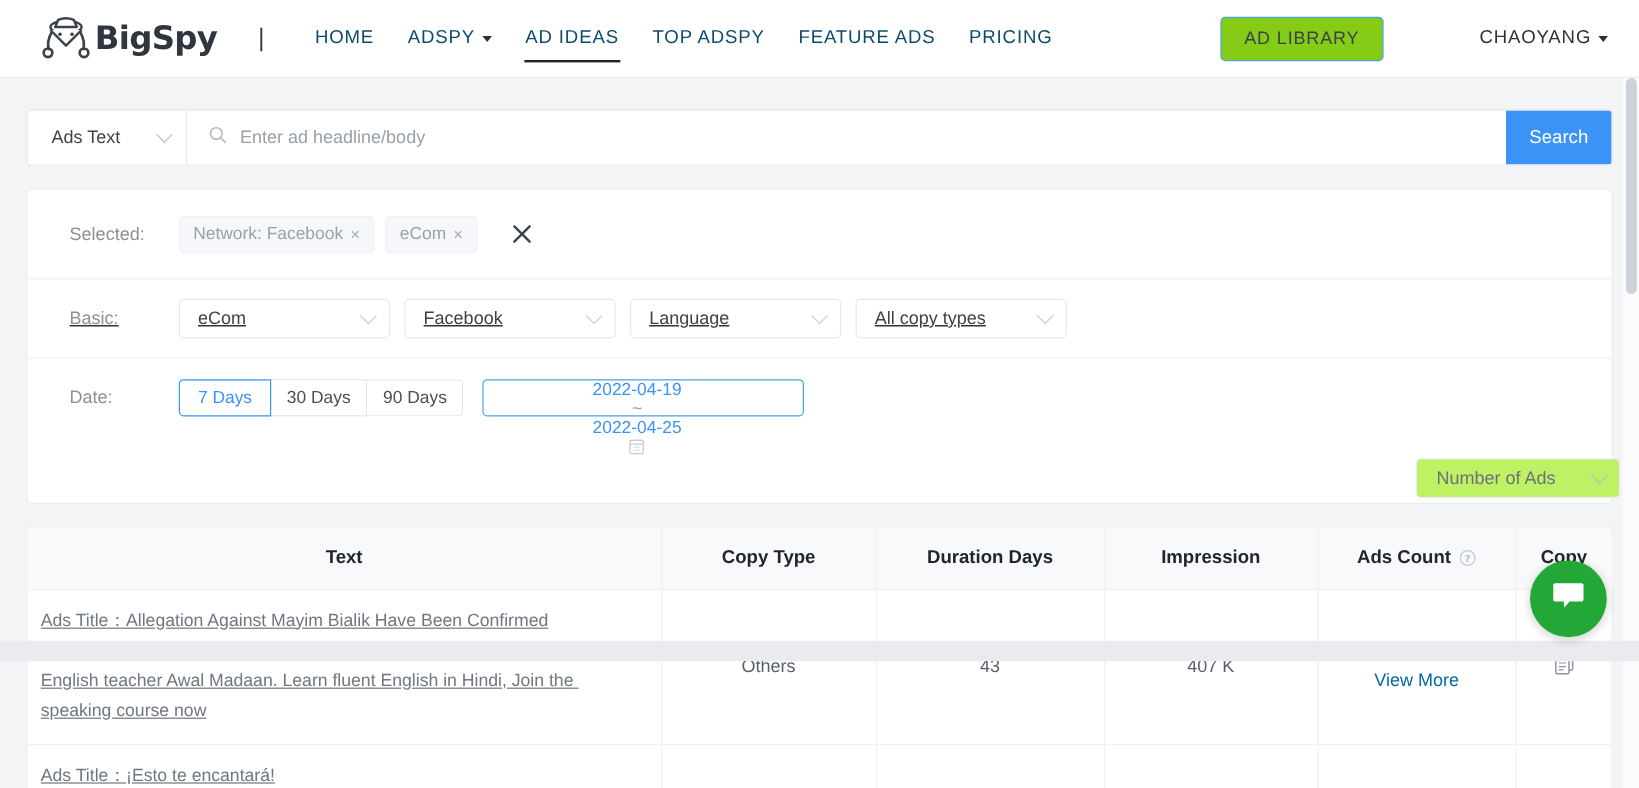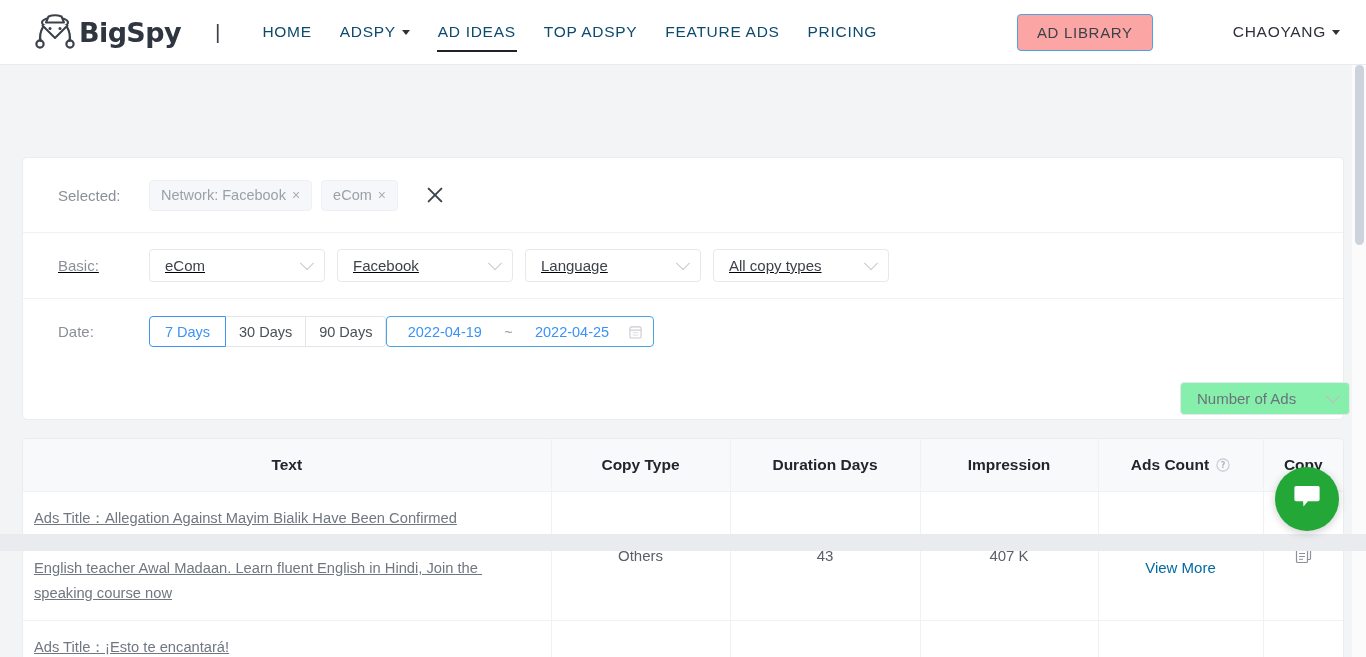--- a/index.html
+++ b/index.html
@@ -46,21 +46,21 @@
     display: inline-block; width: 0; height: 0; margin-left: 6px;
     border-left: 4.5px solid transparent; border-right: 4.5px solid transparent;
     border-top: 5px solid #2d3239;
   }
   .header-right {
     margin-left: auto; display: flex; align-items: center; margin-right: 26px;
   }
   .ad-library-btn {
     border: 1px solid #4ba3e3; border-radius: 4px; color: #3c4149;
     padding: 9px 19px; font-size: 15px; letter-spacing: 0.7px;
-    background: #fca5a5; cursor: pointer; white-space: nowrap;
+    background: #84cc16; cursor: pointer; white-space: nowrap;
   }
   .user-menu {
     margin-left: 80px; font-size: 15.5px; letter-spacing: 0.7px;
     color: #2d3239; cursor: pointer; display: flex; align-items: center;
   }
 
   
   .body-area {
     position: absolute; top: 65px; left: 0; width: 1366px; height: 592px;
     background: #f3f4f6; overflow: hidden;
@@ -141,32 +141,32 @@
   .seg {
     height: 31px; min-width: 77px; padding: 0 13px;
     display: flex; align-items: center; justify-content: center;
     border: 1px solid #e2e5e9; border-left: none;
     font-size: 14.5px; color: #4a4f57; background: #fff; cursor: pointer;
   }
   .seg:first-child { border-left: 1px solid #e2e5e9; border-radius: 4px 0 0 4px; }
   .seg:last-child { border-radius: 0 4px 4px 0; }
   .seg.active { color: #3b93f7; border: 1px solid #3b93f7; position: relative; z-index: 1; }
   .date-range {
-    height: 31px; width: 268px; border: 1px solid #4ba3e3;
+    margin-left: 16px; height: 31px; width: 268px; border: 1px solid #4ba3e3;
     border-radius: 4px; display: flex; align-items: center; padding: 0 11px 0 0;
-    font-size: 14.5px; color: #3b93f7; cursor: pointer; background: #fff;
+    font-size: 14.5px; color: #3b93f7; cursor: pointer; background: #fff; flex-direction: column;
   }
   .date-range .d { flex: 1; text-align: center; }
   .date-range .tilde { color: #9aa0a8; padding: 0 2px; }
   .cal-icon { width: 13px; height: 14px; flex: 0 0 auto; opacity: .55; }
 
   
   .sort-select {
     position: absolute; right: 16px; top: 317px; width: 170px; height: 33px;
-    border: 1px solid #e6e8eb; border-radius: 4px; background: #86efac;
+    border: 1px solid #e6e8eb; border-radius: 4px; background: #bef264;
     display: flex; align-items: center; justify-content: space-between;
     padding: 0 11px 0 16px; font-size: 15px; color: #6c727a; cursor: pointer;
   }
 
   
   .table-card {
     position: absolute; left: 22px; top: 373px; width: 1322px; height: 260px;
     background: #fff; border-radius: 5px 5px 0 0; border: 1px solid #ececec;
     border-bottom: none; overflow: hidden;
   }
@@ -267,20 +267,36 @@
       <div class="ad-library-btn">AD LIBRARY</div>
       <div class="user-menu">
         <span>CHAOYANG</span>
         <span class="caret-down"></span>
       </div>
     </div>
   </div>
 
   <div class="body-area">
 
+    <div class="search-card">
+      <div class="search-type">
+        <span>Ads Text</span>
+        <span class="chev"></span>
+      </div>
+      <div class="search-input-wrap">
+        <span>
+          <svg width="15" height="15" viewBox="0 0 16 16">
+            <circle cx="6.7" cy="6.7" r="5.2" fill="none" stroke="#b3b8bf" stroke-width="1.4"></circle>
+            <line x1="10.6" y1="10.6" x2="14.6" y2="14.6" stroke="#b3b8bf" stroke-width="1.4" stroke-linecap="round"></line>
+          </svg>
+        </span>
+        <input type="text" placeholder="Enter ad headline/body" style="">
+      </div>
+      <button class="search-btn">Search</button>
+    </div>
 
     <div class="filter-card">
 
       <div class="frow selected-row">
         <span class="flabel">Selected:</span>
         <span class="tag">
           <span>Network: Facebook</span>
           <span class="x">×</span>
         </span>
         <span class="tag">

